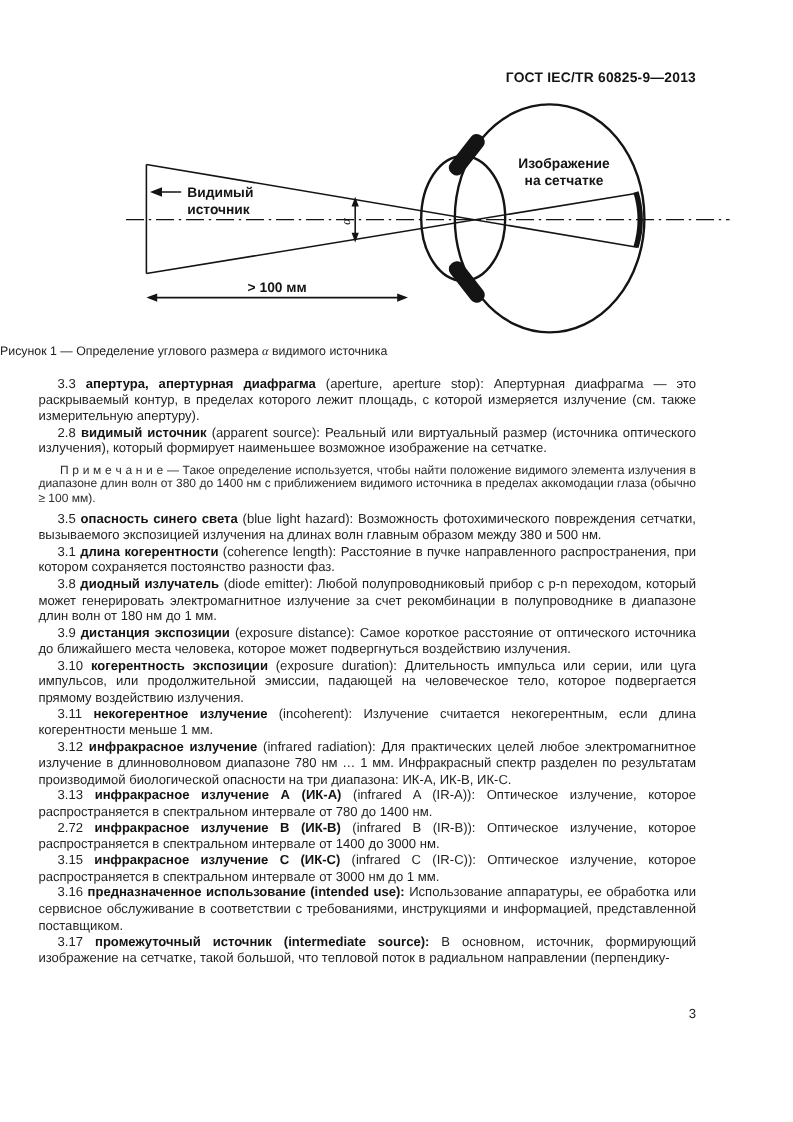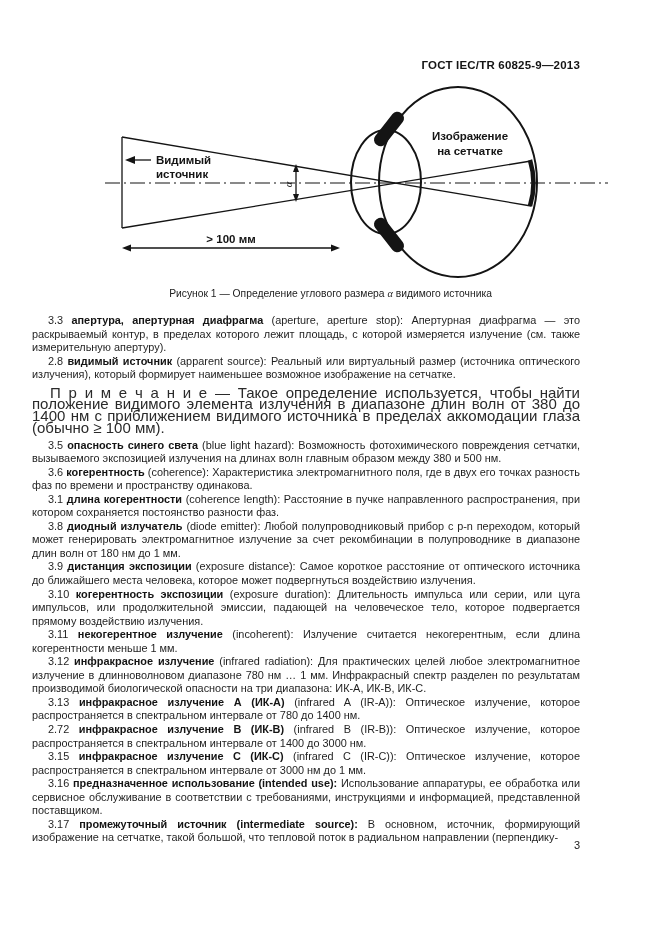--- a/index.html
+++ b/index.html
@@ -15,31 +15,31 @@
   .figure-svg{position:absolute;top:85px;left:0;}
   .figure-svg .ln{stroke:#141414;stroke-width:1.3;fill:none;}
   .figure-svg .cl{stroke:#141414;stroke-width:1.2;fill:none;stroke-dasharray:15 4 2 4;}
   .figure-svg .eye{stroke:#141414;stroke-width:2;fill:none;}
   .figure-svg .blob{fill:#141414;stroke:none;}
   .figure-svg .ah{fill:#141414;stroke:none;}
   .figure-svg text{fill:#141414;}
   .figure-svg .lbl{font-family:"Liberation Sans","DejaVu Sans",sans-serif;font-weight:bold;font-size:11.5px;}
   .figure-svg .alpha{font-family:"Liberation Serif","DejaVu Serif",serif;font-style:italic;font-size:10.5px;text-anchor:middle;}
   .fig-caption{
-    position:absolute;top:288px;left:0;width:661px;text-align:center;
+    position:absolute;top:288px;left:0;width:661px;
     font-size:10.3px;color:#222;
   }
   .fig-caption i{font-family:"Liberation Serif","DejaVu Serif",serif;}
   .content{
     position:absolute;top:314px;left:32px;width:548px;
     font-size:10.9px;line-height:13.55px;text-align:justify;color:#1f1f1f;
   }
   .def{margin:0;text-indent:16px;}
   .def b{color:#141414;}
-  .note{margin:5px 0;font-size:15px;line-height:11.7px;text-indent:18px;text-align:justify;color:#2a2a2a;}
+  .note{margin:5px 0;font-size:10px;line-height:11.7px;text-indent:18px;text-align:justify;color:#2a2a2a;}
   .page-number{
     position:absolute;top:839px;left:32px;width:548px;
     text-align:right;font-size:11px;color:#222;
   }
 </style>
 </head>
 <body>
 
 <div class="page">
 
@@ -90,21 +90,20 @@
 
   <div class="content" id="definitions">
   <p class="def"><span class="t-num">3.3 </span><b class="t-term">апертура, апертурная диафрагма</b><span class="t-rest"> (aperture, aperture stop): Апертурная диафрагма — это раскрываемый контур, в пределах которого лежит площадь, с которой измеряется излучение (см. также измерительную апертуру).</span></p>
 
   <p class="def"><span class="t-num">2.8 </span><b class="t-term">видимый источник</b><span class="t-rest"> (apparent source): Реальный или виртуальный размер (источника оптического излучения), который формирует наименьшее возможное изображение на сетчатке.</span></p>
 
   <p class="note">П р и м е ч а н и е — Такое определение используется, чтобы найти положение видимого элемента излучения в диапазоне длин волн от 380 до 1400 нм с приближением видимого источника в пределах аккомодации глаза (обычно ≥ 100 мм).</p>
 
   <p class="def"><span class="t-num">3.5 </span><b class="t-term">опасность синего света</b><span class="t-rest"> (blue light hazard): Возможность фотохимического повреждения сетчатки, вызываемого экспозицией излучения на длинах волн главным образом между 380 и 500 нм.</span></p>
 
-  <p class="def"><span class="t-num">3.6 </span><b class="t-term">когерентность</b><span class="t-rest"> (coherence): Характеристика электромагнитного поля, где в двух его точках разность фаз по времени и пространству одинакова.</span></p>
 
   <p class="def"><span class="t-num">3.1 </span><b class="t-term">длина когерентности</b><span class="t-rest"> (coherence length): Расстояние в пучке направленного распространения, при котором сохраняется постоянство разности фаз.</span></p>
 
   <p class="def"><span class="t-num">3.8 </span><b class="t-term">диодный излучатель</b><span class="t-rest"> (diode emitter): Любой полупроводниковый прибор с p-n переходом, который может генерировать электромагнитное излучение за счет рекомбинации в полупроводнике в диапазоне длин волн от 180 нм до 1 мм.</span></p>
 
   <p class="def"><span class="t-num">3.9 </span><b class="t-term">дистанция экспозиции</b><span class="t-rest"> (exposure distance): Самое короткое расстояние от оптического источника до ближайшего места человека, которое может подвергнуться воздействию излучения.</span></p>
 
   <p class="def"><span class="t-num">3.10 </span><b class="t-term">когерентность экспозиции</b><span class="t-rest"> (exposure duration): Длительность импульса или серии, или цуга импульсов, или продолжительной эмиссии, падающей на человеческое тело, которое подвергается прямому воздействию излучения.</span></p>
 
   <p class="def"><span class="t-num">3.11 </span><b class="t-term">некогерентное излучение</b><span class="t-rest"> (incoherent): Излучение считается некогерентным, если длина когерентности меньше 1 мм.</span></p>

